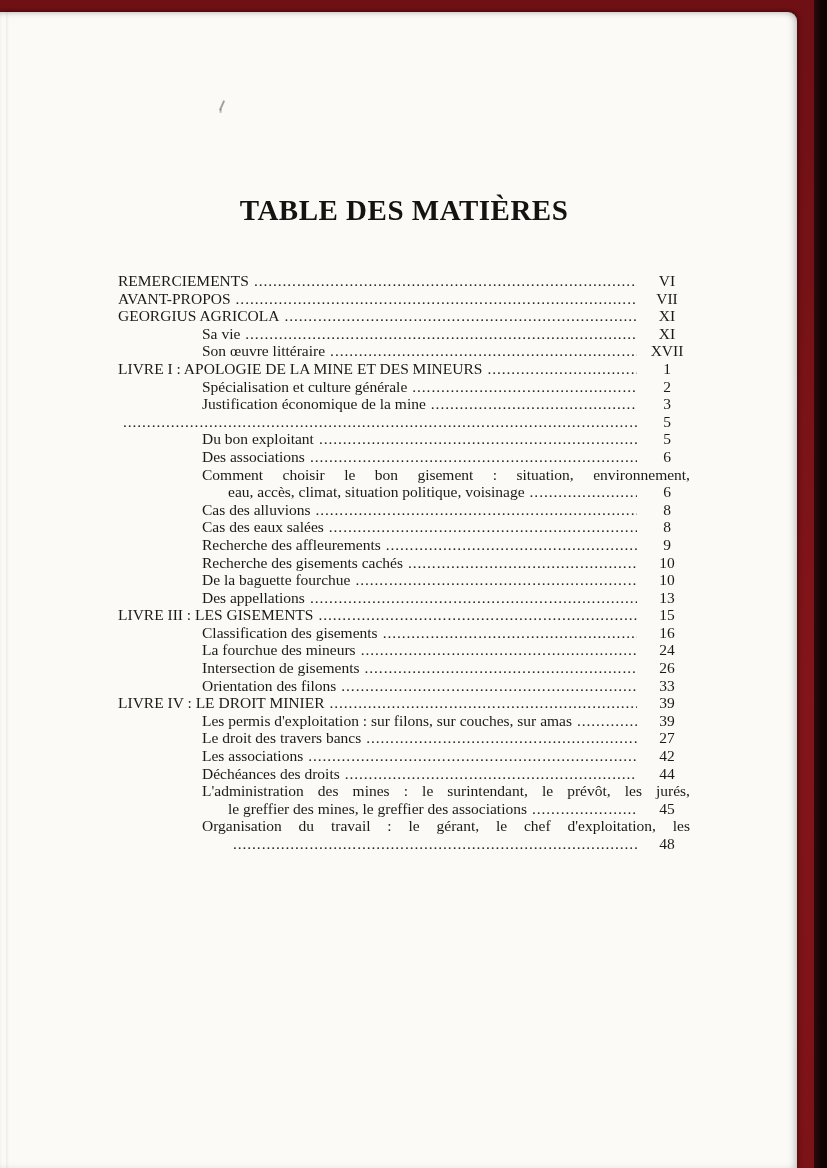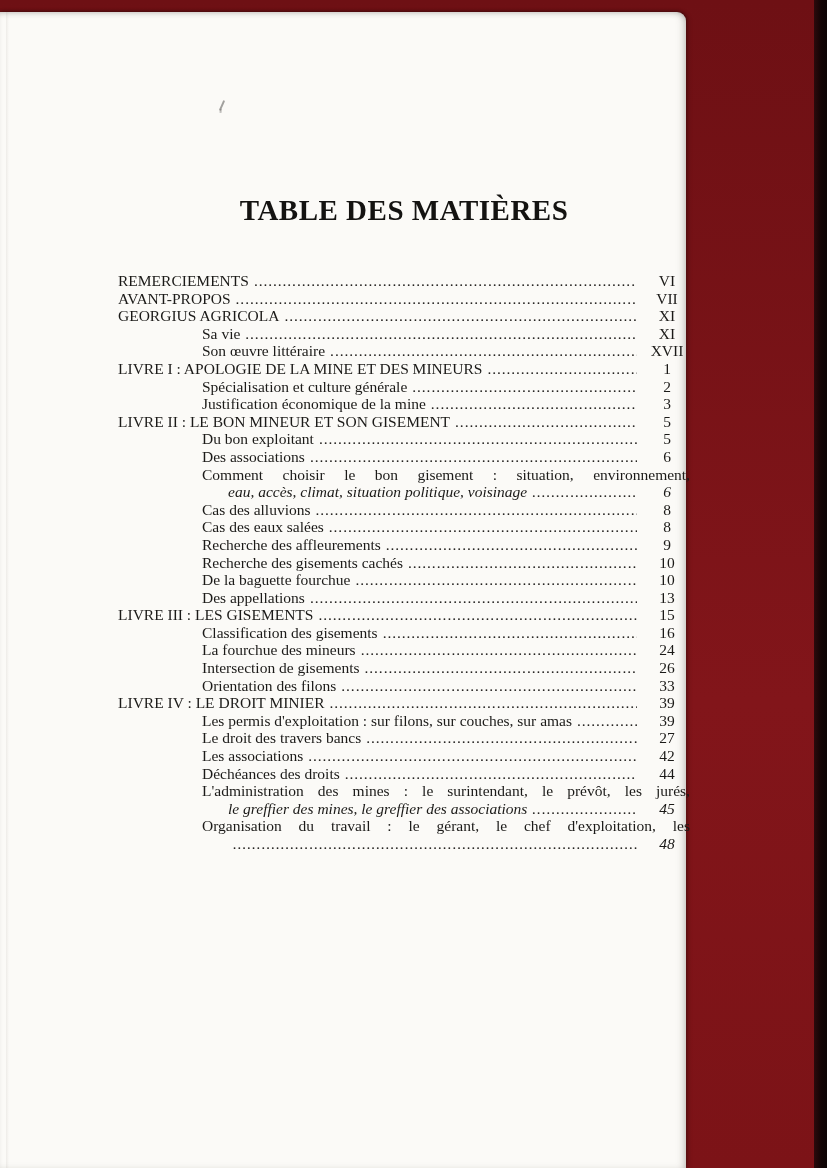--- a/index.html
+++ b/index.html
@@ -17,21 +17,21 @@
   
   .binding-dark {
     position: absolute; top: 0; right: 0;
     width: 13px; height: 100%;
     background: linear-gradient(90deg, #2c0a0c, #120405 55%, #0c0304);
   }
   
   .paper {
     position: absolute;
     left: 0; top: 12px; bottom: 0;
-    width: 686px;
+    width: 797px;
     background: #fbfaf7;
     border-top-right-radius: 9px;
     box-shadow:
       0 -1px 3px rgba(40, 8, 10, 0.45),
       2px 0 4px rgba(40, 8, 10, 0.35),
       inset -5px 0 8px -4px rgba(70, 60, 55, 0.35),
       inset 0 4px 6px -4px rgba(70, 60, 55, 0.30);
   }
   
   .paper::after {
@@ -68,21 +68,21 @@
     font-size: 29px;
     line-height: 34px;
     letter-spacing: 0.5px;
     color: #141311;
     margin: 0 0 45px 0;
   }
   .toc-section + .toc-section { }
 
   .toc-line { display: flex; align-items: baseline; }
   .indent1 { padding-left: 84px; font-family: Liberation Serif, serif; }
-  .indent2 { padding-left: 110px; font-style: italic; }
+  .indent2 { padding-left: 110px; }
   .entry-label { white-space: nowrap; flex: 0 0 auto; }
   .dot-leader {
     flex: 1 1 auto;
     overflow: hidden;
     white-space: nowrap;
     margin: 0 7px 0 5px;
     letter-spacing: 0.9px;
     color: #23211f;
   }
   .pagenum {
@@ -165,21 +165,20 @@
               <div class="toc-line indent1">
                 <span class="entry-label">Justification économique de la mine</span>
                 <span class="dot-leader">............................................................................................................................................................................................................................</span>
                 <span class="pagenum">3</span>
               </div>
             </div>
           </div>
           <div class="toc-section">
             <div>
               <div class="toc-line ">
-                <span class="entry-label">LIVRE II : LE BON MINEUR ET SON GISEMENT</span>
                 <span class="dot-leader">............................................................................................................................................................................................................................</span>
                 <span class="pagenum">5</span>
               </div>
             </div>
             <div>
               <div class="toc-line indent1">
                 <span class="entry-label">Du bon exploitant</span>
                 <span class="dot-leader">............................................................................................................................................................................................................................</span>
                 <span class="pagenum">5</span>
               </div>

